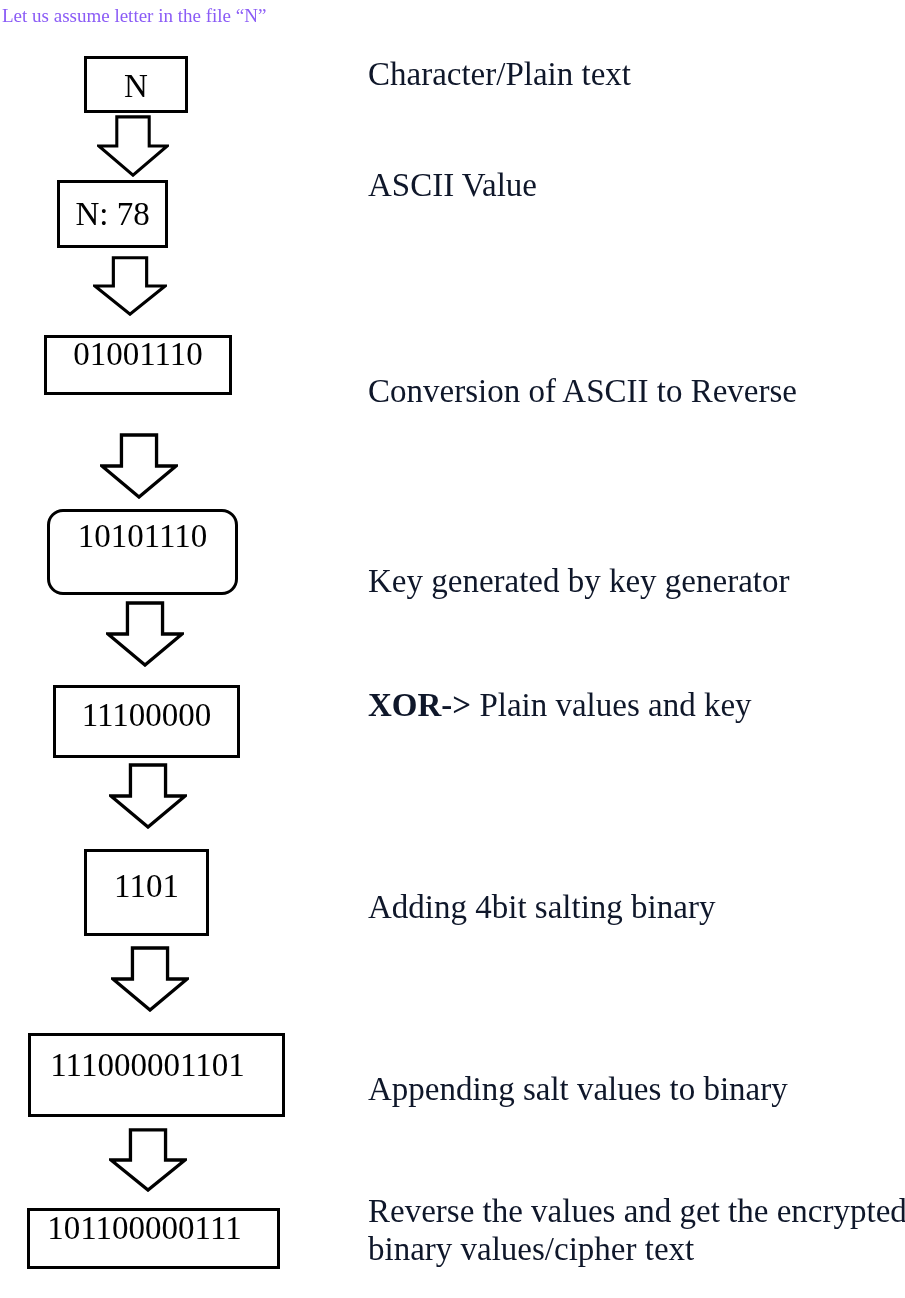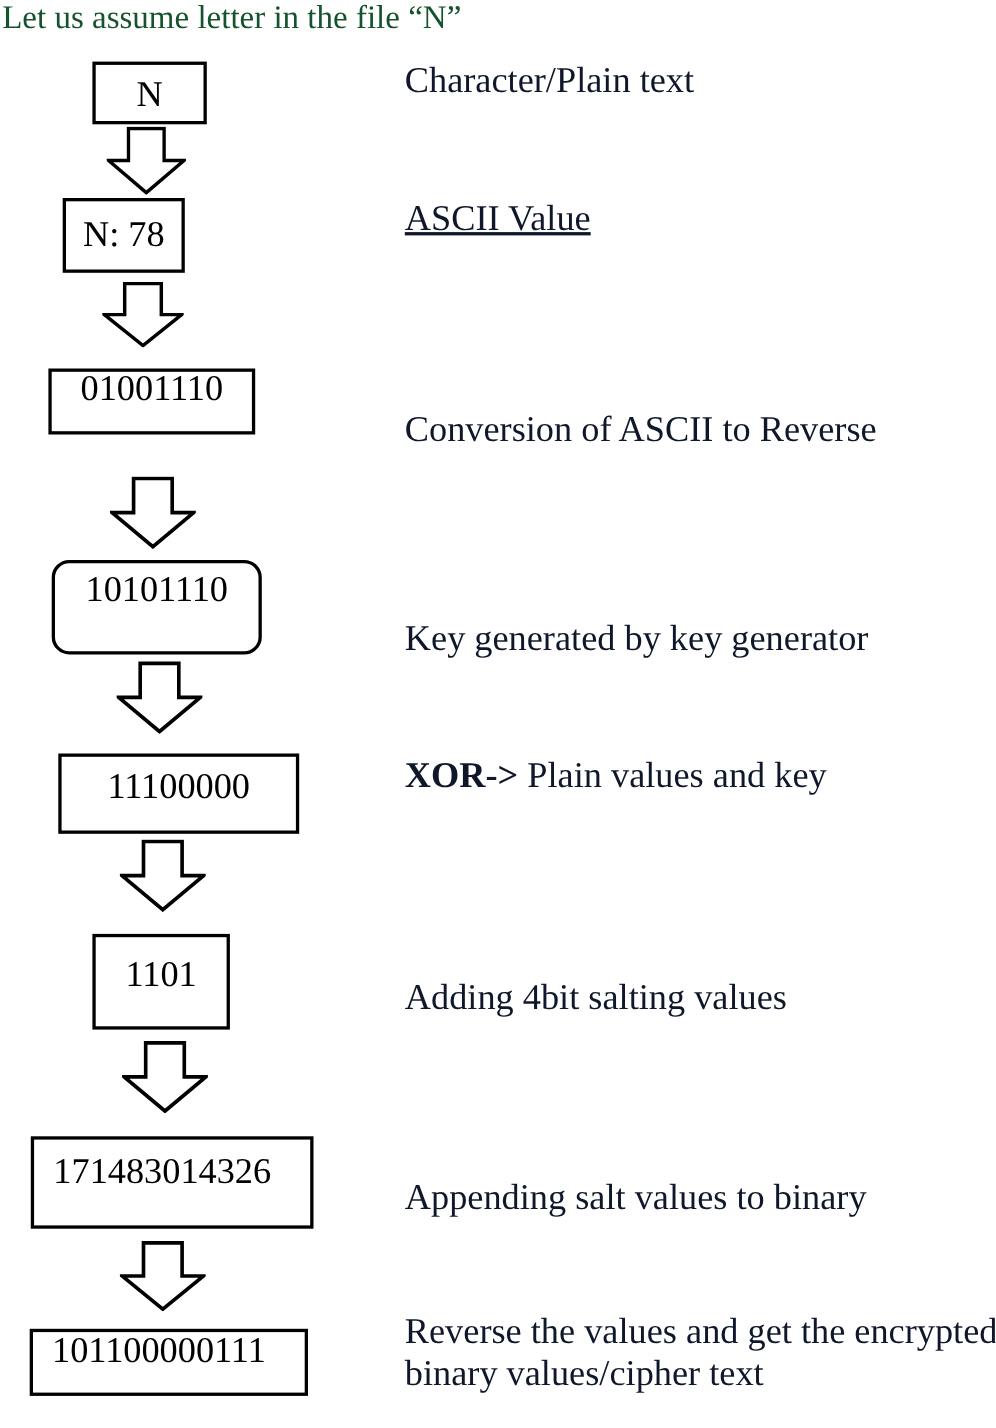--- a/index.html
+++ b/index.html
@@ -13,23 +13,23 @@
     height: 1298px;
     background: #ffffff;
     color: #000000;
     font-family: "Liberation Serif", "DejaVu Serif", serif;
     overflow: hidden;
   }
   .figure-caption {
     position: absolute;
     left: 2px;
     top: 0px;
-    font-size: 30px;
+    font-size: 19px;
     line-height: 32px;
-    color: #14532d;
+    color: #8b5cf6;
     white-space: nowrap;
   }
   .flow-box {
     position: absolute;
     box-sizing: border-box;
     border: 3px solid #000000;
     background: #ffffff;
     display: flex;
     align-items: center;
     justify-content: center;
@@ -70,21 +70,21 @@
   <div class="step-label" style="left:368px; top:55px;">
     <span>Character/Plain text</span>
   </div>
   <svg class="flow-arrow" style="left:97px; top:115px; width:72px; height:62px;" viewBox="0 0 80 66" preserveAspectRatio="none">
     <polygon points="22,2 58,2 58,33 78,33 40,64 2,33 22,33"></polygon>
   </svg>
 
   <div class="flow-box" style="left:57px; top:180px; width:111px; height:68px;">
     <span>N: 78</span>
   </div>
-  <div class="step-label" style="left:368px; top:180px;text-decoration:underline;">
+  <div class="step-label" style="left:368px; top:166px;">
     <span>ASCII Value</span>
   </div>
   <svg class="flow-arrow" style="left:93px; top:256px; width:74px; height:60px;" viewBox="0 0 80 66" preserveAspectRatio="none">
     <polygon points="22,2 58,2 58,33 78,33 40,64 2,33 22,33"></polygon>
   </svg>
 
   <div class="flow-box" style="left:44px; top:335px; width:188px; height:60px; padding-bottom:22px;">
     <span>01001110</span>
   </div>
   <div class="step-label" style="left:368px; top:372px;">
@@ -97,42 +97,42 @@
   <div class="flow-box" style="left:47px; top:509px; width:191px; height:86px; padding-bottom:32px;border-radius:16px;">
     <span>10101110</span>
   </div>
   <div class="step-label" style="left:368px; top:562px;">
     <span>Key generated by key generator</span>
   </div>
   <svg class="flow-arrow" style="left:106px; top:601px; width:78px; height:66px;" viewBox="0 0 80 66" preserveAspectRatio="none">
     <polygon points="22,2 58,2 58,33 78,33 40,64 2,33 22,33"></polygon>
   </svg>
 
-  <div class="flow-box" style="left:53px; top:685px; width:219px; height:73px; padding-bottom:12px;">
+  <div class="flow-box" style="left:53px; top:685px; width:187px; height:73px; padding-bottom:12px;">
     <span>11100000</span>
   </div>
   <div class="step-label" style="left:368px; top:686px;">
     <b>XOR-&gt;</b><span> Plain values and key</span>
   </div>
   <svg class="flow-arrow" style="left:109px; top:763px; width:78px; height:66px;" viewBox="0 0 80 66" preserveAspectRatio="none">
     <polygon points="22,2 58,2 58,33 78,33 40,64 2,33 22,33"></polygon>
   </svg>
 
   <div class="flow-box" style="left:84px; top:849px; width:125px; height:87px; padding-bottom:12px;">
     <span>1101</span>
   </div>
   <div class="step-label" style="left:368px; top:888px;">
-    <span>Adding 4bit salting values</span>
+    <span>Adding 4bit salting binary</span>
   </div>
   <svg class="flow-arrow" style="left:111px; top:946px; width:78px; height:66px;" viewBox="0 0 80 66" preserveAspectRatio="none">
     <polygon points="22,2 58,2 58,33 78,33 40,64 2,33 22,33"></polygon>
   </svg>
 
   <div class="flow-box" style="left:28px; top:1033px; width:257px; height:84px; padding-bottom:20px; padding-right:18px;">
-    <span>171483014326</span>
+    <span>111000001101</span>
   </div>
   <div class="step-label" style="left:368px; top:1070px;">
     <span>Appending salt values to binary</span>
   </div>
   <svg class="flow-arrow" style="left:109px; top:1128px; width:78px; height:64px;" viewBox="0 0 80 66" preserveAspectRatio="none">
     <polygon points="22,2 58,2 58,33 78,33 40,64 2,33 22,33"></polygon>
   </svg>
 
   <div class="flow-box" style="left:27px; top:1208px; width:253px; height:61px; padding-bottom:20px; padding-right:18px;">
     <span>101100000111</span>

